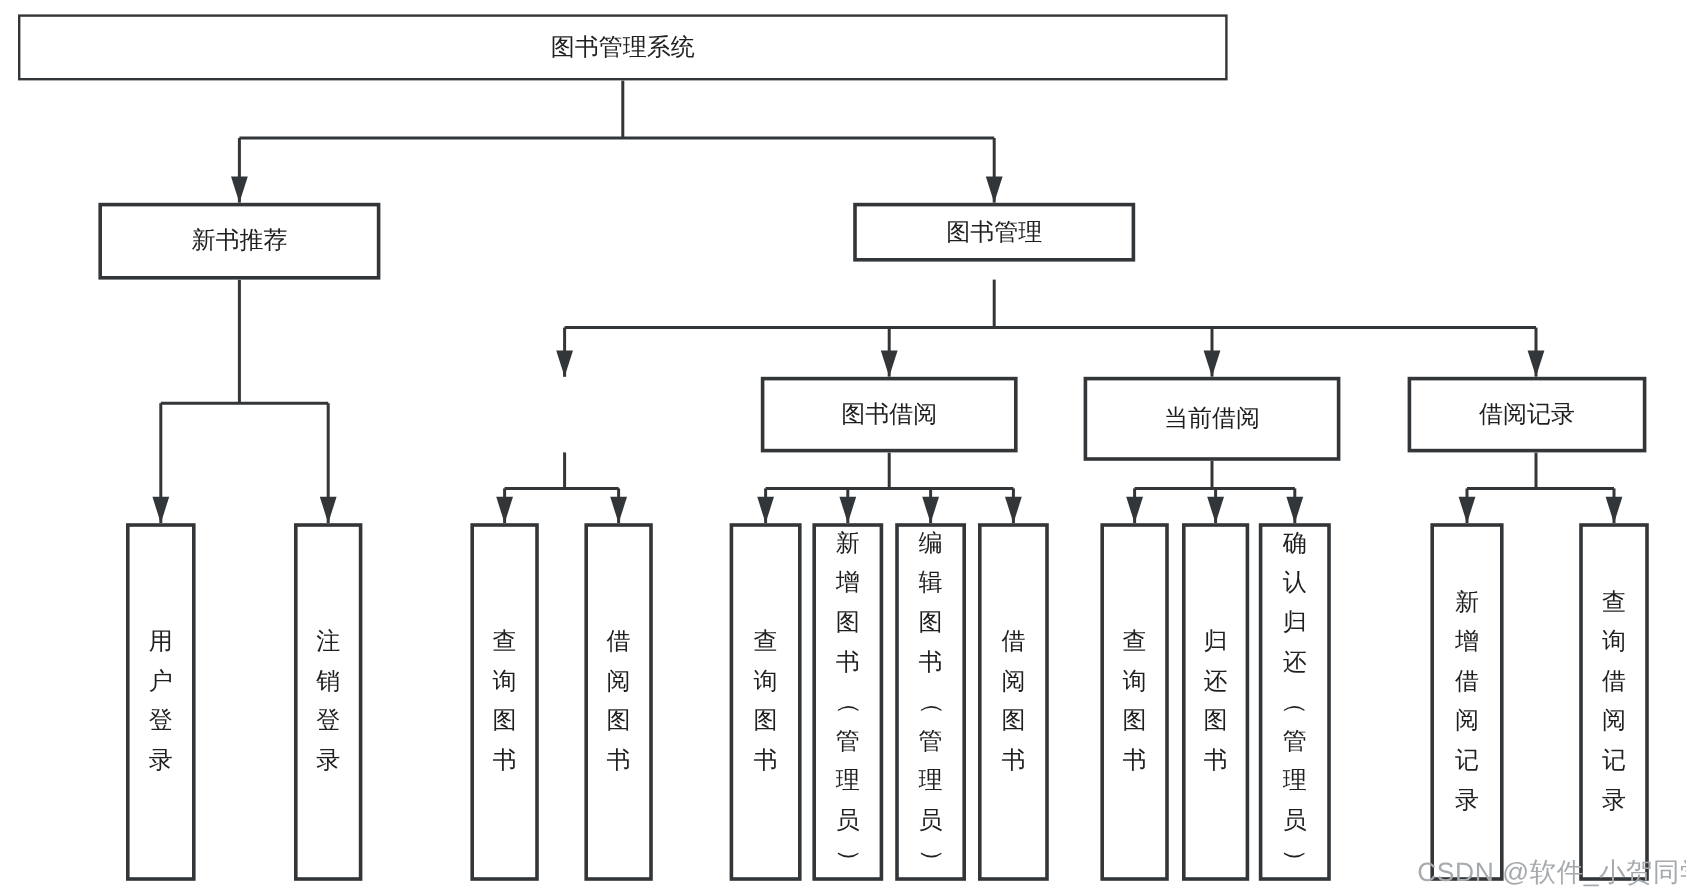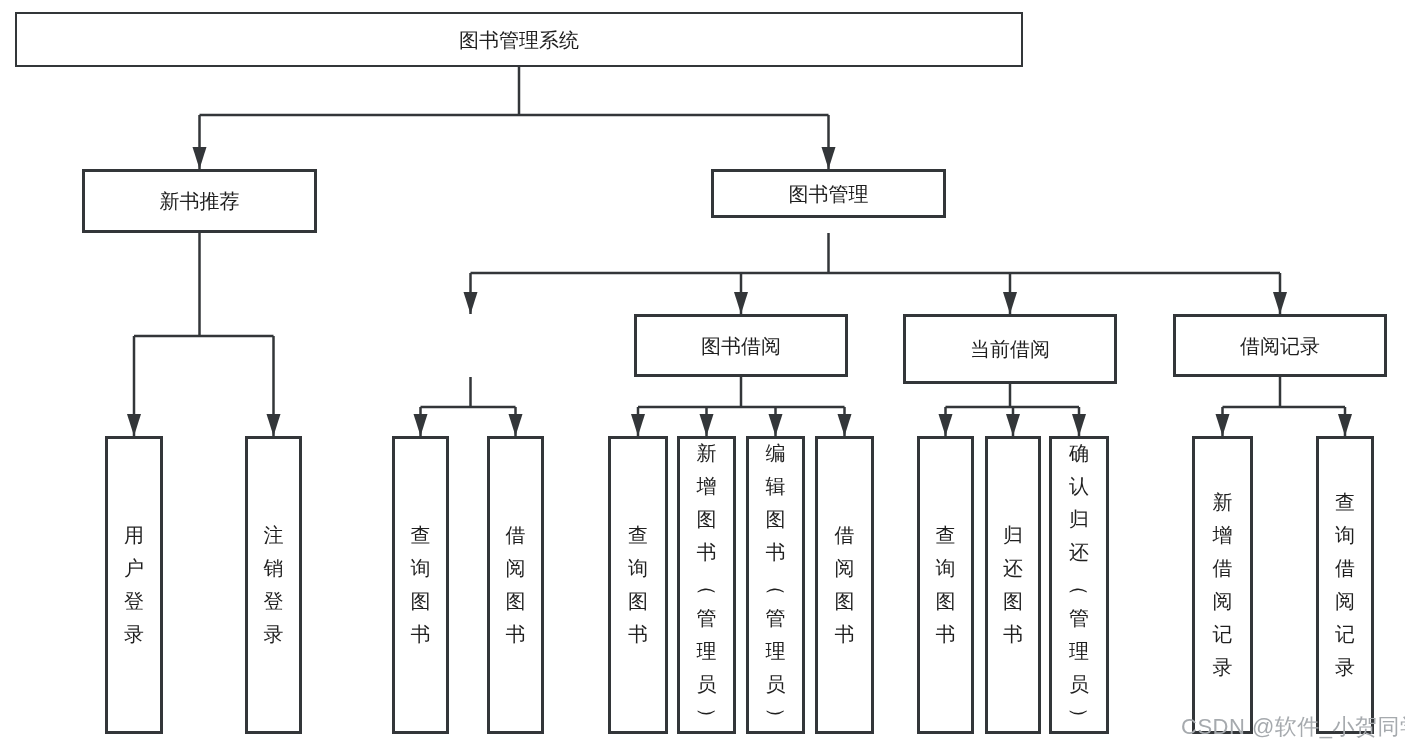--- a/index.html
+++ b/index.html
@@ -121,21 +121,21 @@
   <div class="box" style="left:711px;top:169px;width:235px;height:49px;">
     <span class="hlabel">图书管理</span>
   </div>
 
   <div class="box" style="left:634px;top:314px;width:214px;height:63px;">
     <span class="hlabel">图书借阅</span>
   </div>
   <div class="box" style="left:903px;top:314px;width:214px;height:70px;">
     <span class="hlabel">当前借阅</span>
   </div>
-  <div class="box" style="left:1173px;top:314px;width:214px;height:63px;">
+  <div class="box" style="left:1173px;top:314px;width:199px;height:63px;">
     <span class="hlabel">借阅记录</span>
   </div>
 
   <div class="box" style="left:105px;top:436px;width:58px;height:298px;">
     <span class="vlabel">
         <span class="vchar">用</span>
         <span class="vchar">户</span>
         <span class="vchar">登</span>
         <span class="vchar">录</span>
       </span>

